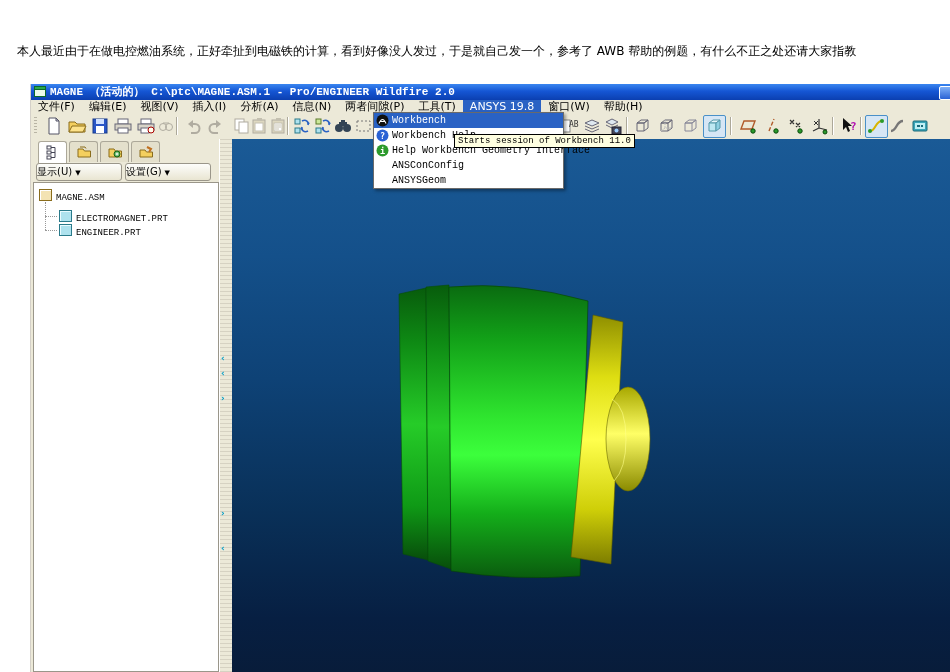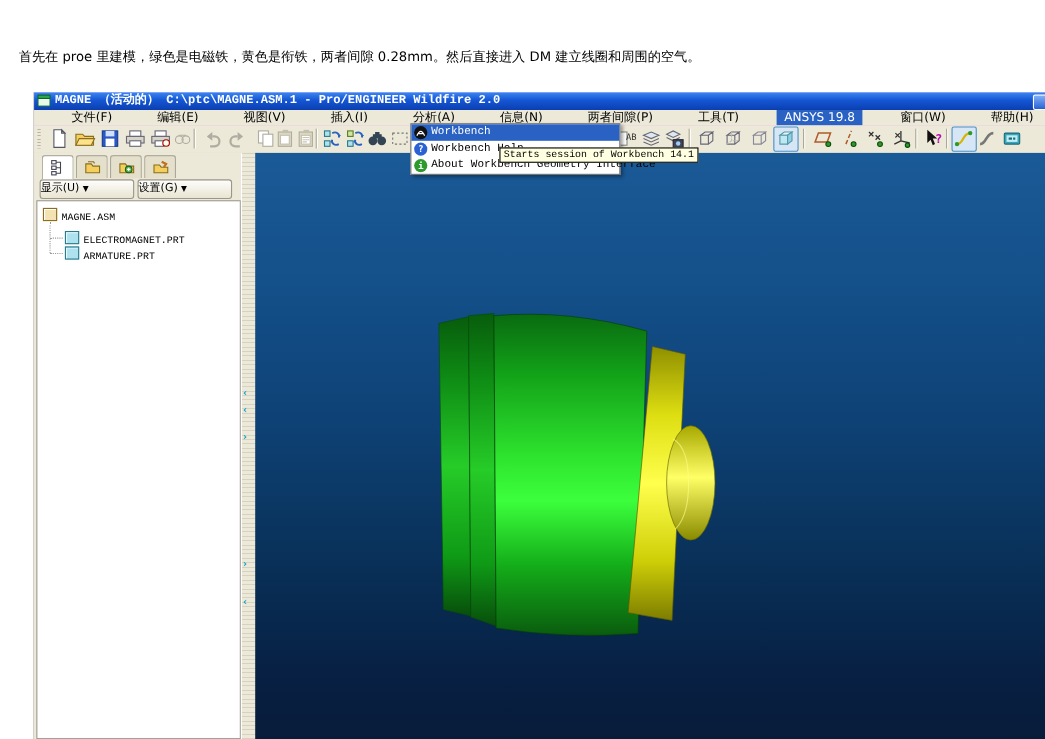--- a/index.html
+++ b/index.html
@@ -2,32 +2,32 @@
 <html><head>
 <meta charset="utf-8">
 <style>
   html,body{margin:0;padding:0;}
   body{width:950px;height:672px;background:#fff;overflow:hidden;position:relative;
        font-family:"DejaVu Sans",sans-serif;-webkit-font-smoothing:none;}
   .abs{position:absolute;}
   
   #intro{left:17px;top:42px;width:920px;font-size:12px;color:#000;line-height:18px;}
   
-  #appwin{left:30px;top:84px;width:920px;height:588px;background:#f0abfc;border-left:1px solid #d4d0c8;}
+  #appwin{left:30px;top:84px;width:920px;height:588px;background:#7dd3fc;border-left:1px solid #d4d0c8;}
   
   #titlebar{left:0;top:0;width:920px;height:16px;
     background:linear-gradient(180deg,#3a86f0 0%,#1556d4 45%,#0b3fb0 100%);
     color:#fff;font-family:"Liberation Mono","DejaVu Sans Mono",monospace;
     font-weight:bold;font-size:11px;line-height:16px;white-space:nowrap;overflow:hidden;}
   #titlebar .ticon{display:inline-block;width:12px;height:11px;margin:2px 4px 0 3px;vertical-align:top;}
   #minbtn{left:908px;top:2px;width:14px;height:12px;background:linear-gradient(180deg,#7fb0f8,#2a62d4);
     border:1px solid #fff;border-radius:2px;}
   
   #menubar{left:0;top:16px;width:920px;height:14px;background:#ece9d8;font-size:11px;line-height:14px;white-space:nowrap;}
-  .mitem{display:inline-block;padding:0 7px;color:#000;margin-left:27px;}
+  .mitem{display:inline-block;padding:0 7px;color:#000;}
   .mitem.active{background:#2a62c4;color:#fff;}
   
   #toolbar{left:0;top:30px;width:920px;height:25px;background:#ece9d8;border-bottom:1px solid #d8d4c4;}
   .tbi{position:absolute;top:2px;width:20px;height:20px;}
   .tbi svg{width:20px;height:20px;display:block;}
   .tbi.pressed{background:#d6e6f5;border:1px solid #4a90c8;border-radius:2px;top:1px;width:21px;height:21px;}
   .tsep{position:absolute;top:3px;width:0;height:18px;border-left:1px solid #aca899;border-right:1px solid #ffffff;}
   .tgrip{position:absolute;left:3px;top:3px;width:3px;height:18px;
     background:repeating-linear-gradient(180deg,#b8b4a4 0 1px,transparent 1px 3px);}
   .ddarrow{position:absolute;top:7px;font-size:8px;color:#444;}
@@ -67,21 +67,21 @@
   .drow .dlabel{vertical-align:top;}
   .drow.noicon .dlabel{margin-left:18px;}
   
   #tooltip{left:424px;top:50px;height:12px;background:#ffffe1;border:1px solid #000;
     padding:0 3px;font-family:"Liberation Mono","DejaVu Sans Mono",monospace;font-size:9px;line-height:12px;z-index:60;white-space:nowrap;}
 </style>
 </head>
 <body>
 
 <div id="intro" class="abs">
-  <div>首先在 proe 里建模，绿色是电磁铁，黄色是衔铁，两者间隙 0.28mm。然后直接进入 DM 建立线圈和周围的空气。</div>
+  <div>本人最近由于在做电控燃油系统，正好牵扯到电磁铁的计算，看到好像没人发过，于是就自己发一个，参考了 AWB 帮助的例题，有什么不正之处还请大家指教</div>
 </div>
 
 <div id="appwin" class="abs">
 
   <div id="titlebar" class="abs">
     <span class="ticon">
       <svg viewBox="0 0 12 11">
           <rect x="0.5" y="0.5" width="11" height="10" fill="#eafaea" stroke="#0a6a2a"></rect>
           <rect x="0.5" y="0.5" width="11" height="3" fill="#2aa84a" stroke="#0a6a2a"></rect>
         </svg>
@@ -326,21 +326,21 @@
     <div id="navbtns">
       <span class="navbtn" style="left:3px;width:84px"><span>显示(U)</span><span class="da">▼</span></span>
       <span class="navbtn" style="left:92px;width:84px"><span>设置(G)</span><span class="da">▼</span></span>
     </div>
     <div id="treearea">
       <div class="connv" style="left:11px;top:19px;height:28px"></div>
       <div class="connh" style="left:11px;top:33px;width:12px"></div>
       <div class="connh" style="left:11px;top:47px;width:12px"></div>
       <div class="trow" style="left:5px;top:6px"><span class="ticon2 asmicon"></span><span>MAGNE.ASM</span></div>
       <div class="trow" style="left:25px;top:27px"><span class="ticon2 prticon"></span><span>ELECTROMAGNET.PRT</span></div>
-      <div class="trow" style="left:25px;top:41px"><span class="ticon2 prticon"></span><span>ARMATURE.PRT</span></div>
+      <div class="trow" style="left:25px;top:41px"><span class="ticon2 prticon"></span><span>ENGINEER.PRT</span></div>
     </div>
   </div>
 
   <div id="splitter" class="abs">
     <span class="sash" style="top:215px">‹</span>
     <span class="sash" style="top:230px">‹</span>
     <span class="sash" style="top:255px">›</span>
     <span class="sash" style="top:370px">›</span>
     <span class="sash" style="top:405px">‹</span>
   </div>
@@ -400,19 +400,21 @@
   <div class="drow">
     <span class="dicon"><svg viewBox="0 0 13 13">
           <circle cx="6.5" cy="6.5" r="6" fill="#2a62d4"></circle>
           <text x="6.5" y="9.5" font-size="8.5" font-weight="bold" fill="#fff" text-anchor="middle" font-family="monospace">?</text>
         </svg></span><span class="dlabel">Workbench Help</span>
   </div>
   <div class="drow">
     <span class="dicon"><svg viewBox="0 0 13 13">
           <circle cx="6.5" cy="6.5" r="6" fill="#2c9a2c"></circle>
           <text x="6.5" y="9.5" font-size="8.5" font-weight="bold" fill="#fff" text-anchor="middle" font-family="monospace">i</text>
-        </svg></span><span class="dlabel">About Workbench Geometry Interface</span>
-  </div>
+        </svg></span><span class="dlabel">Help Workbench Geometry Interface</span>
+  </div>
+  <div class="drow noicon"><span class="dlabel">ANSConConfig</span></div>
+  <div class="drow noicon"><span class="dlabel">ANSYSGeom</span></div>
 </div>
 
 <div id="tooltip" class="abs" style="left:454px;top:134px">
-  <span>Starts session of Workbench 14.1</span>
+  <span>Starts session of Workbench 11.0</span>
 </div>
 
 </body></html>

